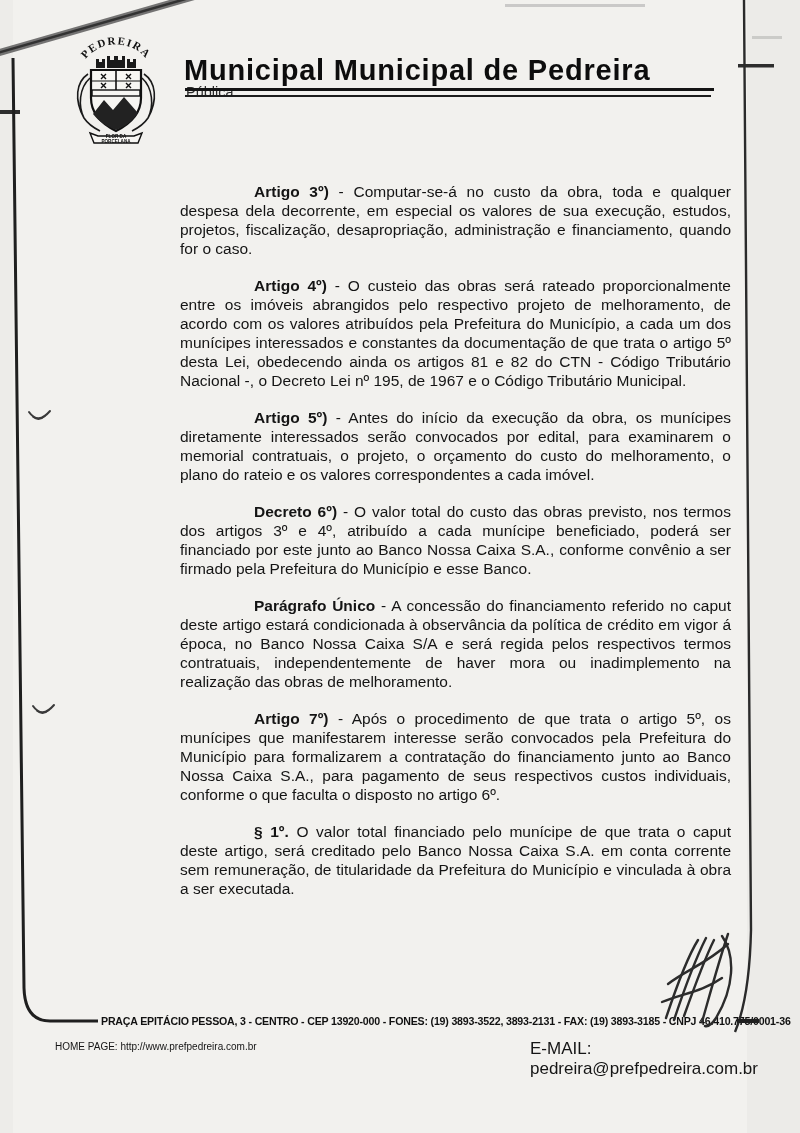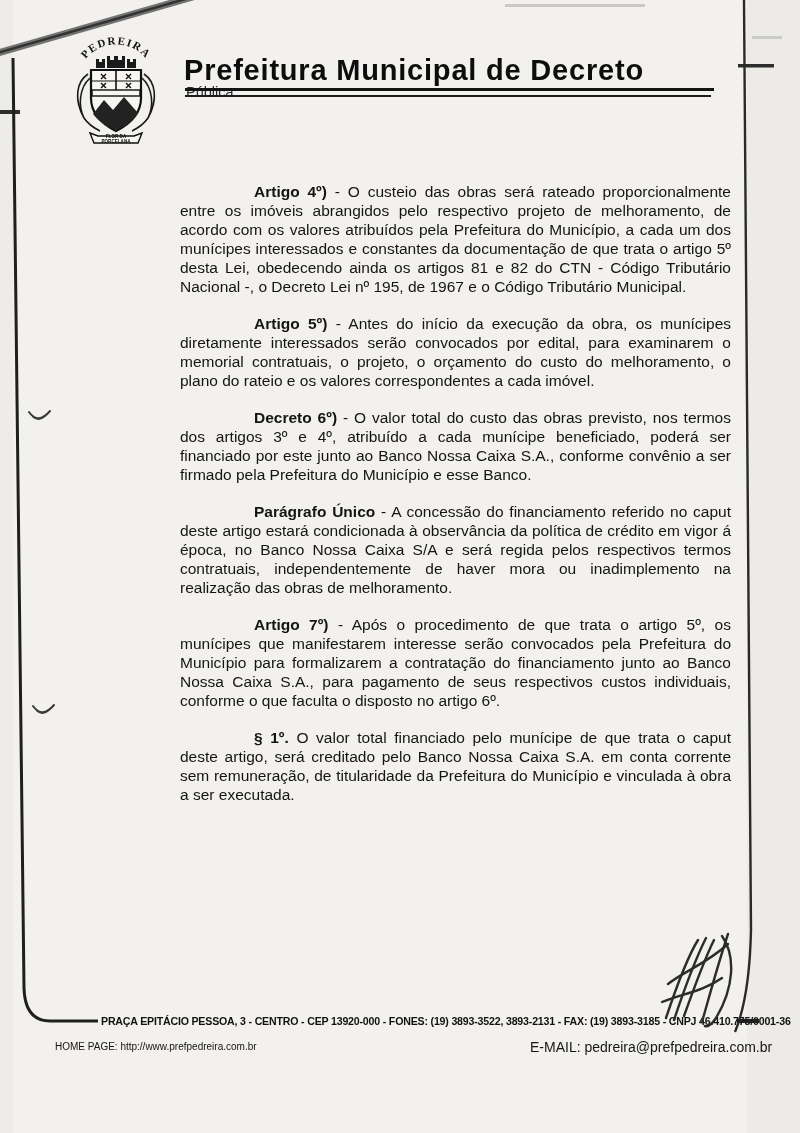--- a/index.html
+++ b/index.html
@@ -26,21 +26,21 @@
             text-align:justify;color:#141414;}
   .para{margin:0 0 18px 0;text-indent:74px;}
   .para:nth-child(6){margin-top:10px;}
   .para:nth-child(7){margin-top:15px;}
   .b{font-weight:bold;}
   .i{}
   
   .footer-line1{position:absolute;left:101px;top:1015px;width:660px;font-size:11px;font-weight:bold;
                 color:#111;white-space:nowrap;transform:scaleX(.965);transform-origin:left;letter-spacing:-.2px;}
   .footer-home{position:absolute;left:55px;top:1041px;font-size:10px;color:#151515;}
-  .footer-mail{position:absolute;left:530px;top:1039px;font-size:14px;color:#151515;}
+  .footer-mail{position:absolute;left:530px;top:1039px;font-size:17px;color:#151515;}
   .overlay{position:absolute;left:0;top:0;z-index:6;pointer-events:none;}
   .checkmark{position:absolute;z-index:6;}
   .signature{position:absolute;left:658px;top:922px;z-index:6;}
 </style>
 </head>
 <body>
 
 <div class="canvas">
 
   <div class="edge-left"></div>
@@ -75,27 +75,28 @@
       <rect x="26" y="56" width="48" height="6" fill="none" stroke="#111" stroke-width="1.4"></rect>
 
       <path d="M27,80 L38,66 L47,76 L58,63 L72,79 C66,88 58,93 50,96 C42,93 33,88 27,80 z" fill="#222"></path>
 
       <path d="M24,99 l8,3 h36 l8,-3 l-4,10 h-44 z" fill="#f7f6f3" stroke="#111" stroke-width="1.4"></path>
       <text x="50" y="104" text-anchor="middle" font-size="4.6" font-weight="bold" fill="#111">FLOR DA</text>
       <text x="50" y="109" text-anchor="middle" font-size="4.6" font-weight="bold" fill="#111">PORCELANA</text>
     </svg>
 
     <div class="ghost2">Pública.</div>
-    <div class="doc-title">Prefeitura Municipal de Decreto</div>
+    <div class="doc-title">Municipal Municipal de Pedreira</div>
     <div class="rule1"></div>
     <div class="rule2"></div>
   </div>
 
   <div class="doc-body">
     <div>
+        <p class="para"><span class="b">Artigo 3º)</span><span> - Computar-se-á no custo da obra, toda e qualquer despesa dela decorrente, em especial os valores de sua execução, estudos, projetos, fiscalização, desapropriação, administração e financiamento, quando for o caso.</span></p>
         <p class="para"><span class="b">Artigo 4º)</span><span> - O custeio das obras será rateado proporcionalmente entre os imóveis abrangidos pelo respectivo projeto de melhoramento, de acordo com os valores atribuídos pela Prefeitura do Município, a cada um dos munícipes interessados e constantes da documentação de que trata o artigo 5º desta Lei, obedecendo ainda os artigos 81 e 82 do CTN - Código Tributário Nacional -, o Decreto Lei nº 195, de 1967 e o Código Tributário Municipal.</span></p>
         <p class="para"><span class="b">Artigo 5º)</span><span> - Antes do início da execução da obra, os munícipes diretamente interessados serão convocados por edital, para examinarem o memorial contratuais, o projeto, o orçamento do custo do melhoramento, o plano do rateio e os valores correspondentes a cada imóvel.</span></p>
         <p class="para"><span class="b">Decreto 6º)</span><span> - O valor total do custo das obras previsto, nos termos dos artigos 3º e 4º, atribuído a cada munícipe beneficiado, poderá ser financiado por este junto ao Banco Nossa Caixa S.A., conforme convênio a ser firmado pela Prefeitura do Município e esse Banco.</span></p>
         <p class="para"><span class="b">Parágrafo Único</span><span> - A concessão do financiamento referido no </span><span class="i">caput</span><span> deste artigo estará condicionada à observância da política de crédito em vigor á época, no Banco Nossa Caixa S/A e será regida pelos respectivos termos contratuais, independentemente de haver mora ou inadimplemento na realização das obras de melhoramento.</span></p>
         <p class="para"><span class="b">Artigo 7º)</span><span> - Após o procedimento de que trata o artigo 5º, os munícipes que manifestarem interesse serão convocados pela Prefeitura do Município para formalizarem a contratação do financiamento junto ao Banco Nossa Caixa S.A., para pagamento de seus respectivos custos individuais, conforme o que faculta o disposto no artigo 6º.</span></p>
         <p class="para"><span class="b">§ 1º.</span><span> O valor total financiado pelo munícipe de que trata o </span><span class="i">caput</span><span> deste artigo, será creditado pelo Banco Nossa Caixa S.A. em conta corrente sem remuneração, de titularidade da Prefeitura do Município e vinculada à obra a ser executada.</span></p>
       </div>
   </div>
 
   <svg class="checkmark" style="left:26px;top:406px;" width="28" height="24" viewBox="0 0 28 24">

